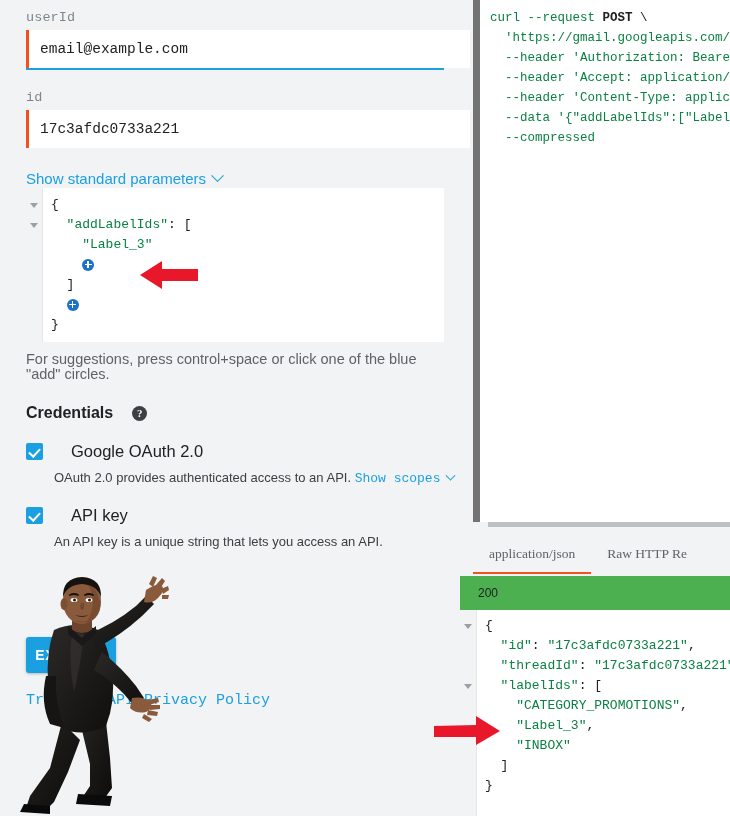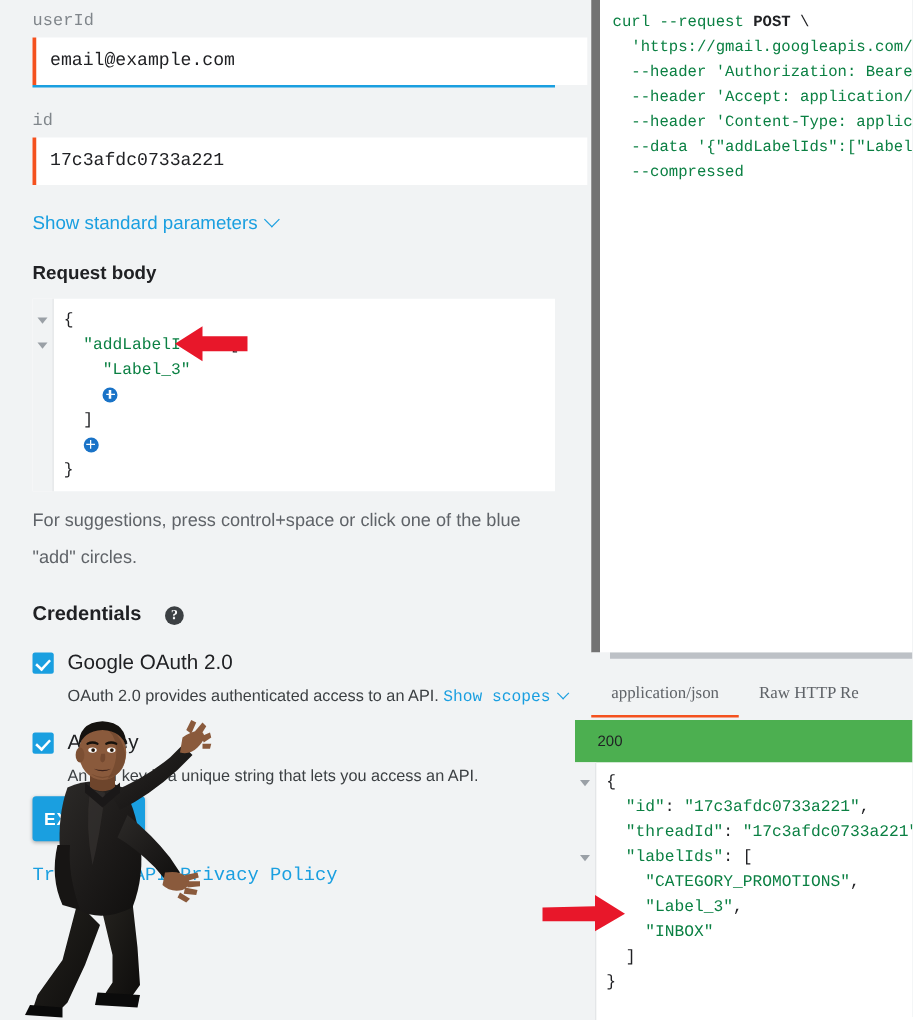--- a/index.html
+++ b/index.html
@@ -154,21 +154,21 @@
     background: #ffffff;
   }
   .addcircle::before { left: 2.5px; top: 5.3px; width: 7px; height: 1.6px; }
   .addcircle::after  { top: 2.5px; left: 5.2px; height: 7px; width: 1.6px; }
 
   #req-hint {
     margin: 10px 26px 0 26px;
     width: 415px;
     font-size: 14.5px;
     color: #5f6368;
-    line-height: 29px;
+    line-height: 15px;
   }
 
   #cred-head {
     margin: 22px 0 16px 26px;
     display: flex;
     align-items: center;
     gap: 19px;
   }
   #cred-head .t { font-size: 16px; font-weight: bold; color: #202124; }
   .help-icon {
@@ -181,21 +181,21 @@
     display: flex;
     align-items: center;
     justify-content: center;
     font-family: "Liberation Serif", serif;
     cursor: pointer;
   }
 
   .cred-row {
     display: flex;
     align-items: center;
-    gap: 11px;
+    gap: 28px;
     margin: 20px 0 0 26px;
   }
   .cbox {
     width: 17px; height: 17px;
     background: #1a9fe0;
     border-radius: 2px;
     position: relative;
     flex: none;
     cursor: pointer;
   }
@@ -373,21 +373,20 @@
   <div class="input-wrap">
     <div class="redbar"></div>
     <input value="17c3afdc0733a221" style="">
   </div>
 
   <div id="show-std">
     <span>Show standard parameters</span>
     <span class="chev"></span>
   </div>
 
-  <div class="section-title">Request body</div>
 
   
   <div id="req-body">
     <div id="req-gutter">
       <div class="fold">
           <i></i>
         </div>
       <div class="fold">
           <i></i>
         </div>

